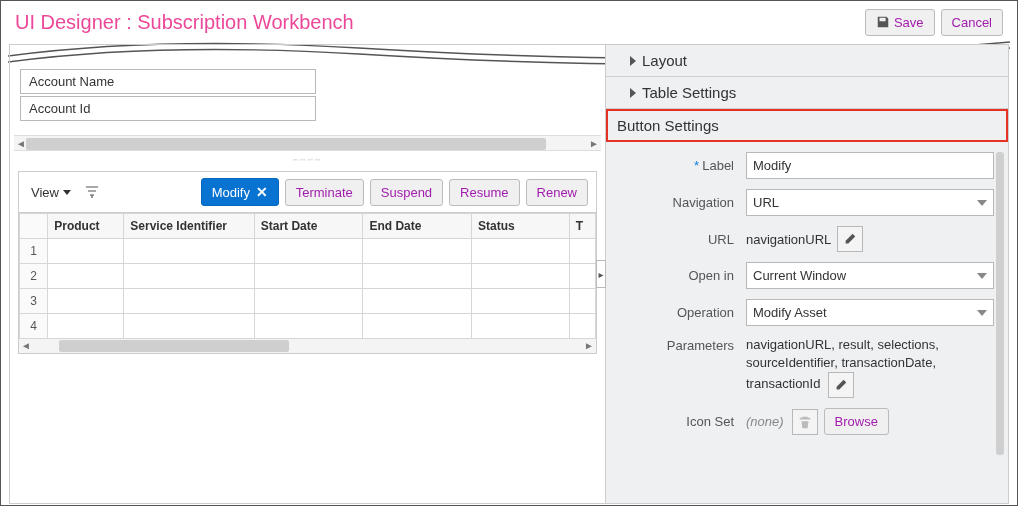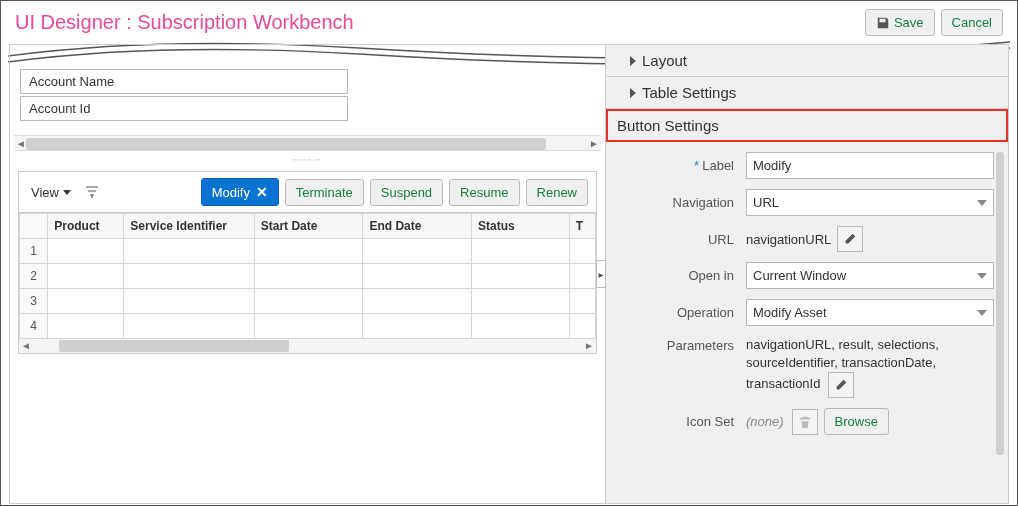--- a/index.html
+++ b/index.html
@@ -22,27 +22,27 @@
   }
   .header h1 {
     font-size: 20px;
     font-weight: normal;
     margin: 0;
     color: #ec4899;
   }
   .header .actions { display: flex; gap: 6px; }
   .btn {
     display: inline-flex;
-    align-items: flex-end;
+    align-items: flex-start;
     gap: 4px;
     background: #f0f0f0;
     border: 1px solid #bbb;
     padding: 5px 10px;
     font-size: 13px;
-    color: #15803d;
+    color: #a21caf;
     cursor: pointer;
     border-radius: 3px;
   }
   .save-icon { width:14px; height:14px; }
   .main {
     display: flex;
     height: calc(100% - 44px);
     margin: 0 8px 8px 8px;
     border: 1px solid #ccc;
     position: relative;
@@ -56,21 +56,21 @@
   }
   .form-area {
     padding: 24px 10px 6px 10px;
   }
   .form-field {
     border: 1px solid #b8b8b8;
     padding: 4px 8px;
     margin-bottom: 2px;
     font-size: 13px;
     color: #333;
-    width: 328px;
+    width: 296px;
     background:#fff;
   }
   .hscroll {
     height: 16px;
     background: #f4f4f4;
     border-top:1px solid #ddd;
     border-bottom:1px solid #ddd;
     position:relative;
     margin: 6px 4px 2px 4px;
   }

